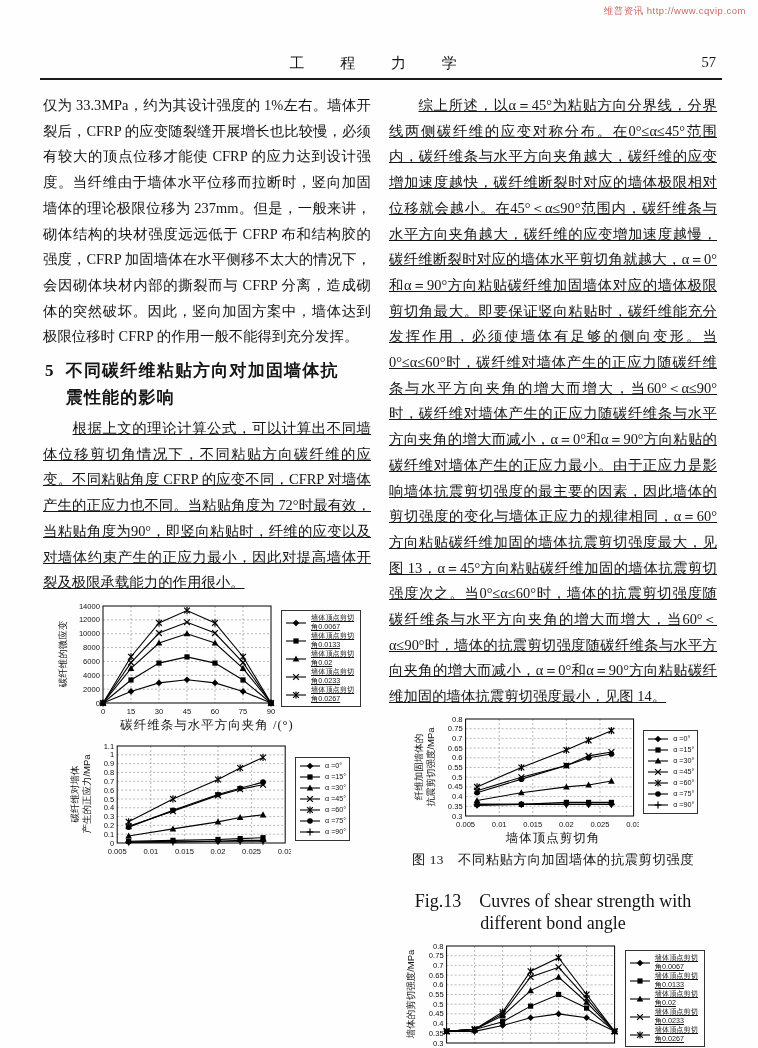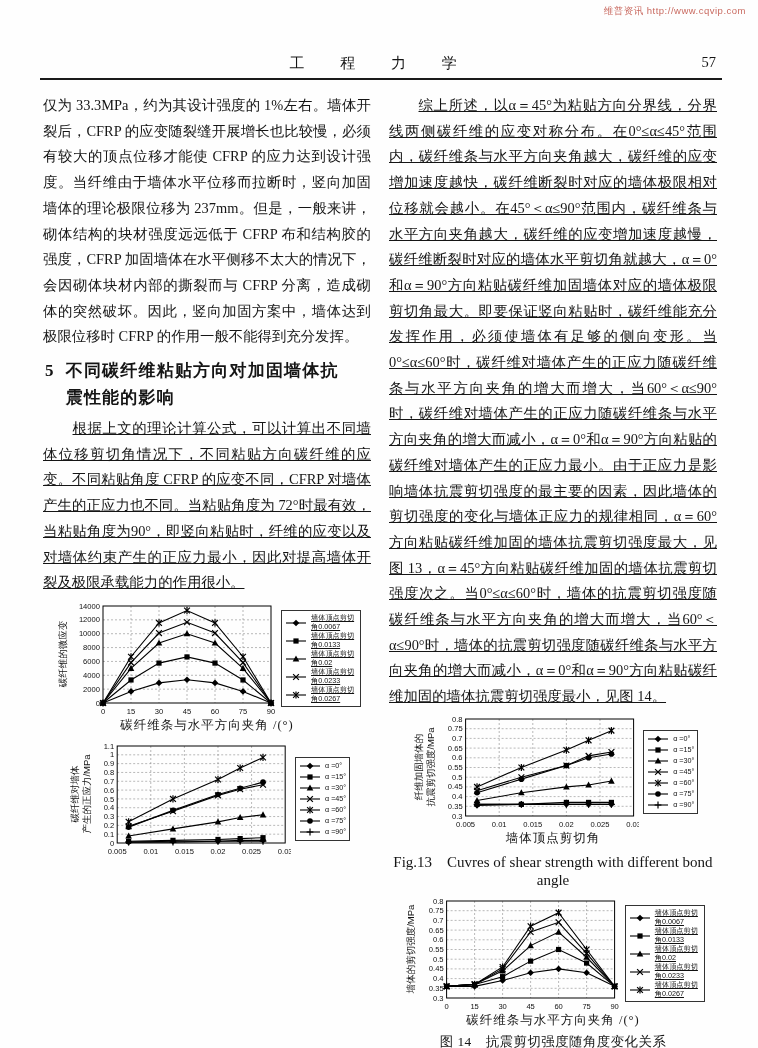--- a/index.html
+++ b/index.html
@@ -27,21 +27,21 @@
         white-space:nowrap;text-align:center;color:#111;}
   .legend{border:1px solid #333;padding:3px 3px;display:flex;flex-direction:column;
         justify-content:center;gap:1px;background:#fff;margin-left:4px;}
   .legend-item{display:flex;align-items:center;gap:4px;}
   .legend-label{font-family:"Liberation Sans",sans-serif;font-size:7.2px;line-height:8.5px;color:#111;}
   .legend.wrap .legend-label{width:46px;text-decoration:underline;}
   .legend.nowrap .legend-label{white-space:nowrap;}
   .xlabel{text-align:center;font-size:12.5px;margin-top:0px;letter-spacing:1px;
         font-family:Liberation Serif, serif;}
   .cap-cn{text-align:center;font-size:13.4px;margin-top:4px;letter-spacing:.5px;}
-  .cap-en{text-align:center;font-size:15px;margin-top:6px;}
+  .cap-en{text-align:center;font-size:18px;margin-top:20px;}
 </style>
 </head>
 <body>
 
 <div class="page">
 
   <div class="watermark">维普资讯 http://www.cqvip.com</div>
 
   <div class="header">
     <div class="journal-title">工 程 力 学</div>
@@ -521,20 +521,21 @@
               <svg width="22" height="10" viewBox="0 0 22 10">
                 <line x1="1" y1="5" x2="21" y2="5" stroke="#000" stroke-width="1.1"></line>
                 <line x1="7.6" y1="5" x2="14.4" y2="5" stroke="#000" stroke-width="1.2"></line>
                 <line x1="11" y1="1.6" x2="11" y2="8.4" stroke="#000" stroke-width="1.2"></line>
               </svg>
               <span class="legend-label">α =90°</span>
             </div>
           </div>
         </div>
       <div class="xlabel">墙体顶点剪切角</div>
+      <figcaption class="cap-cn">图 13　不同粘贴方向加固墙体的抗震剪切强度</figcaption>
       <figcaption class="cap-en">Fig.13　Cuvres of shear strength with different bond angle</figcaption>
     </figure>
 
     <figure style="margin-top:7px;">
       <div class="chart-row">
           <div class="ylabel-box" style="width: 20px;">
             <div class="ylabel-text">
               <div>墙体的剪切强度/MPa</div>
             </div>
           </div>

